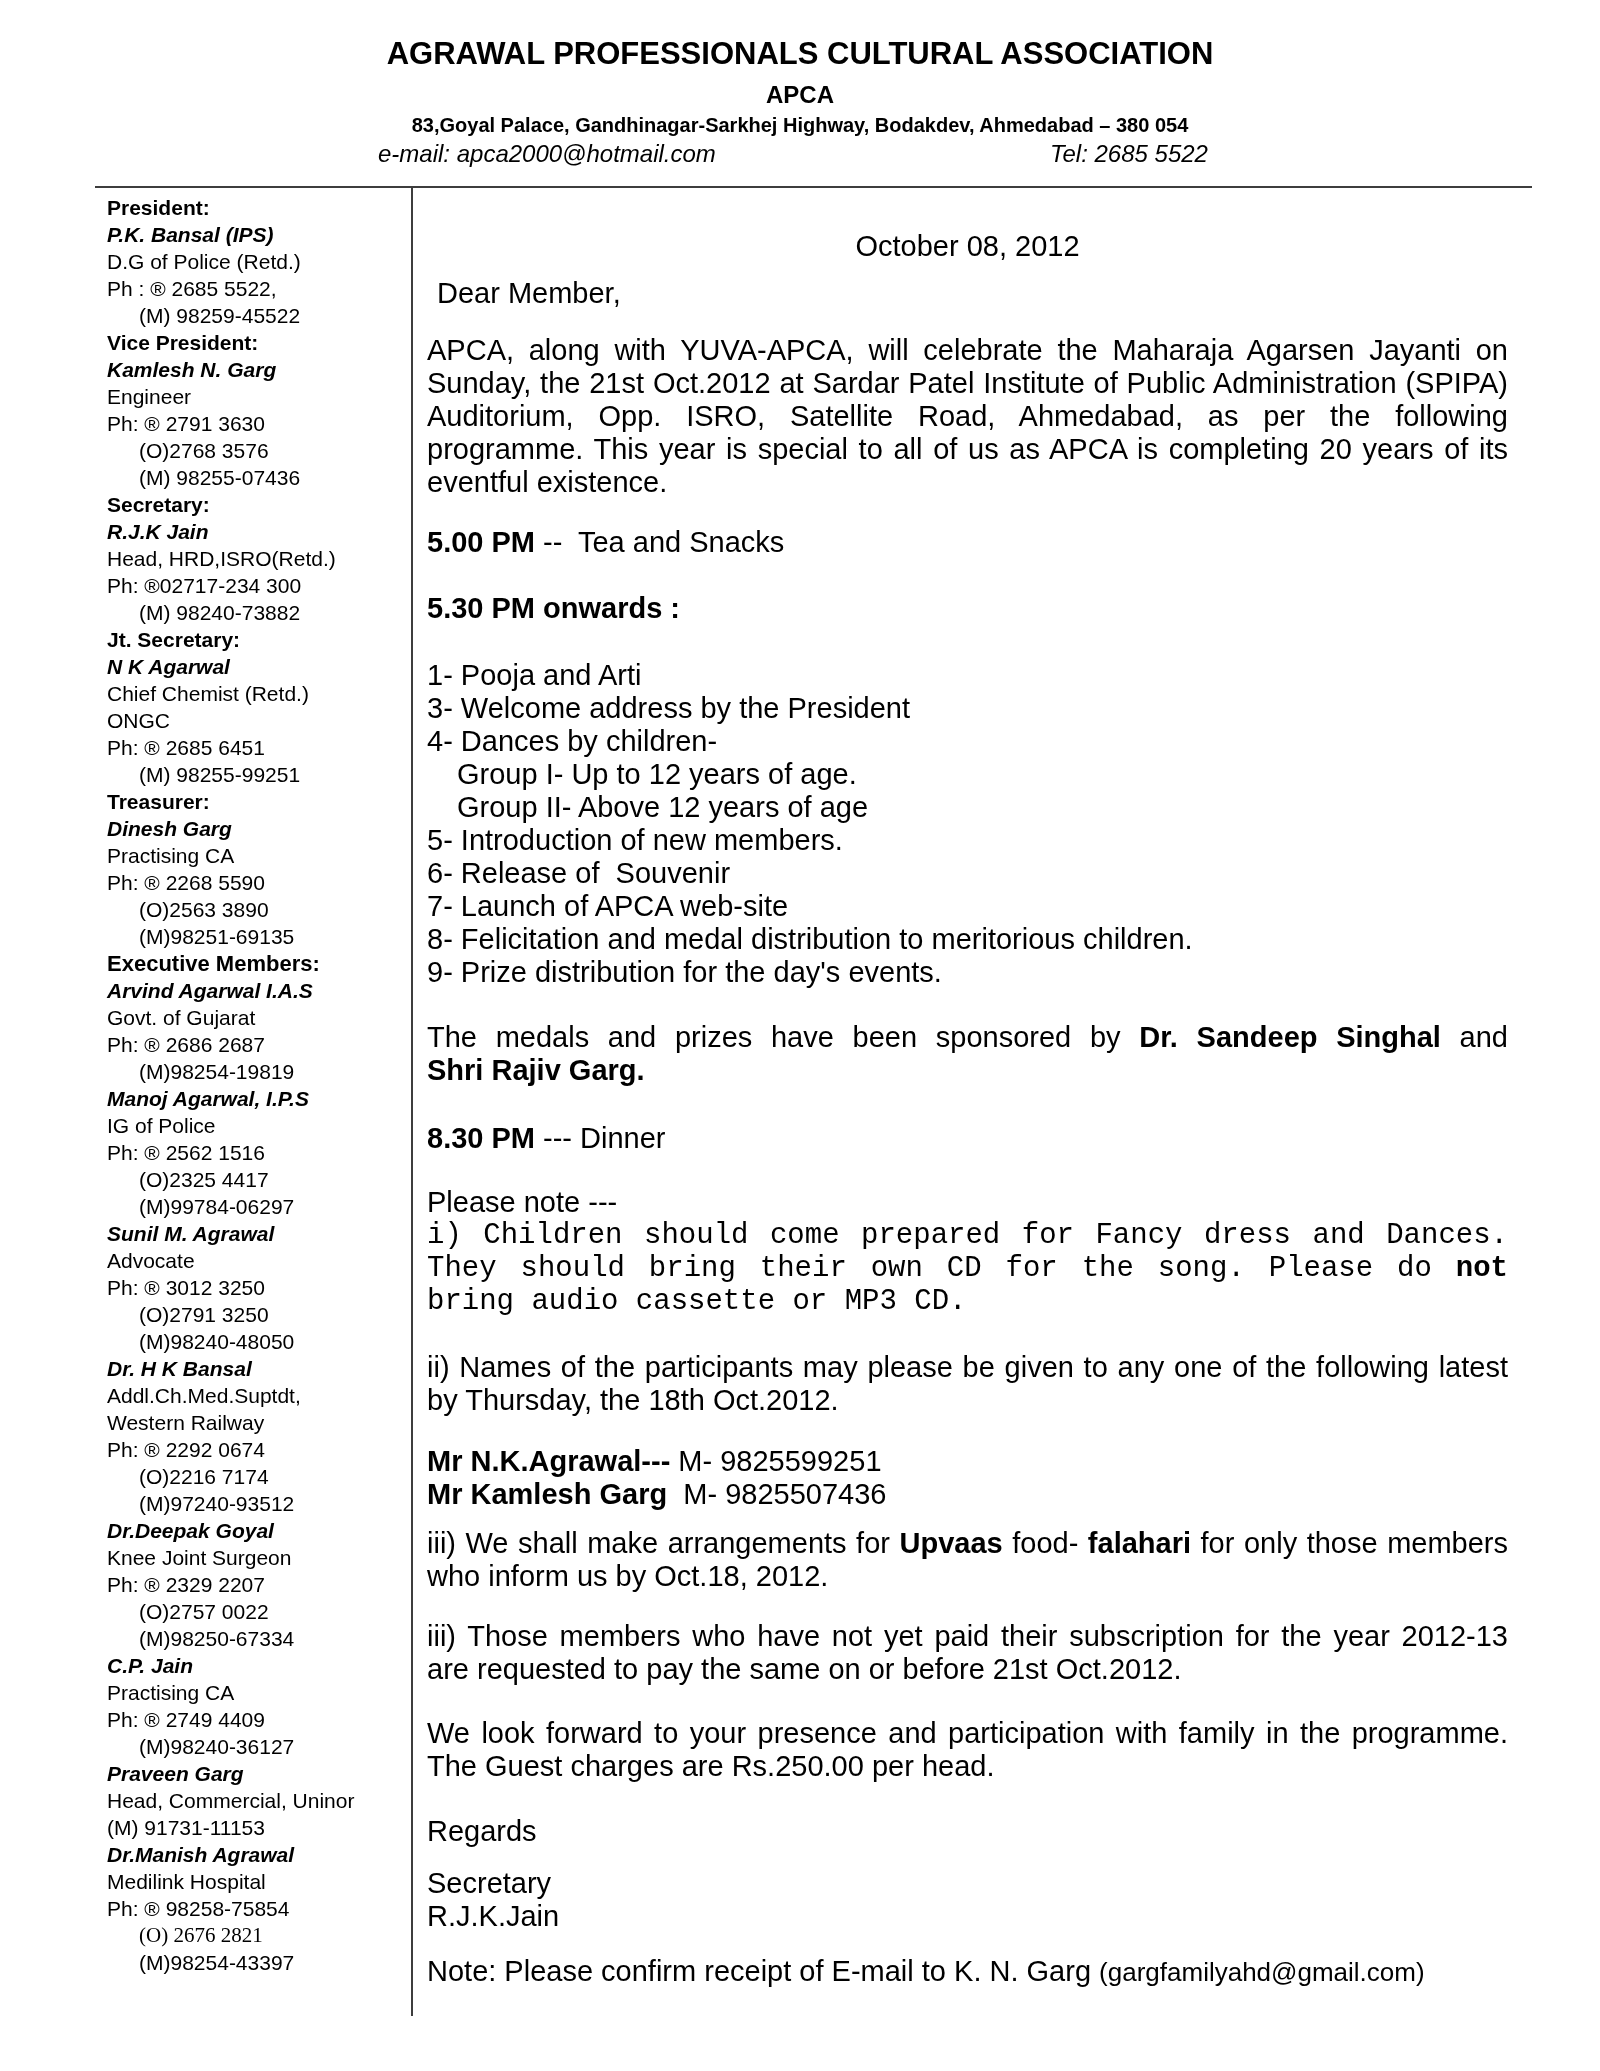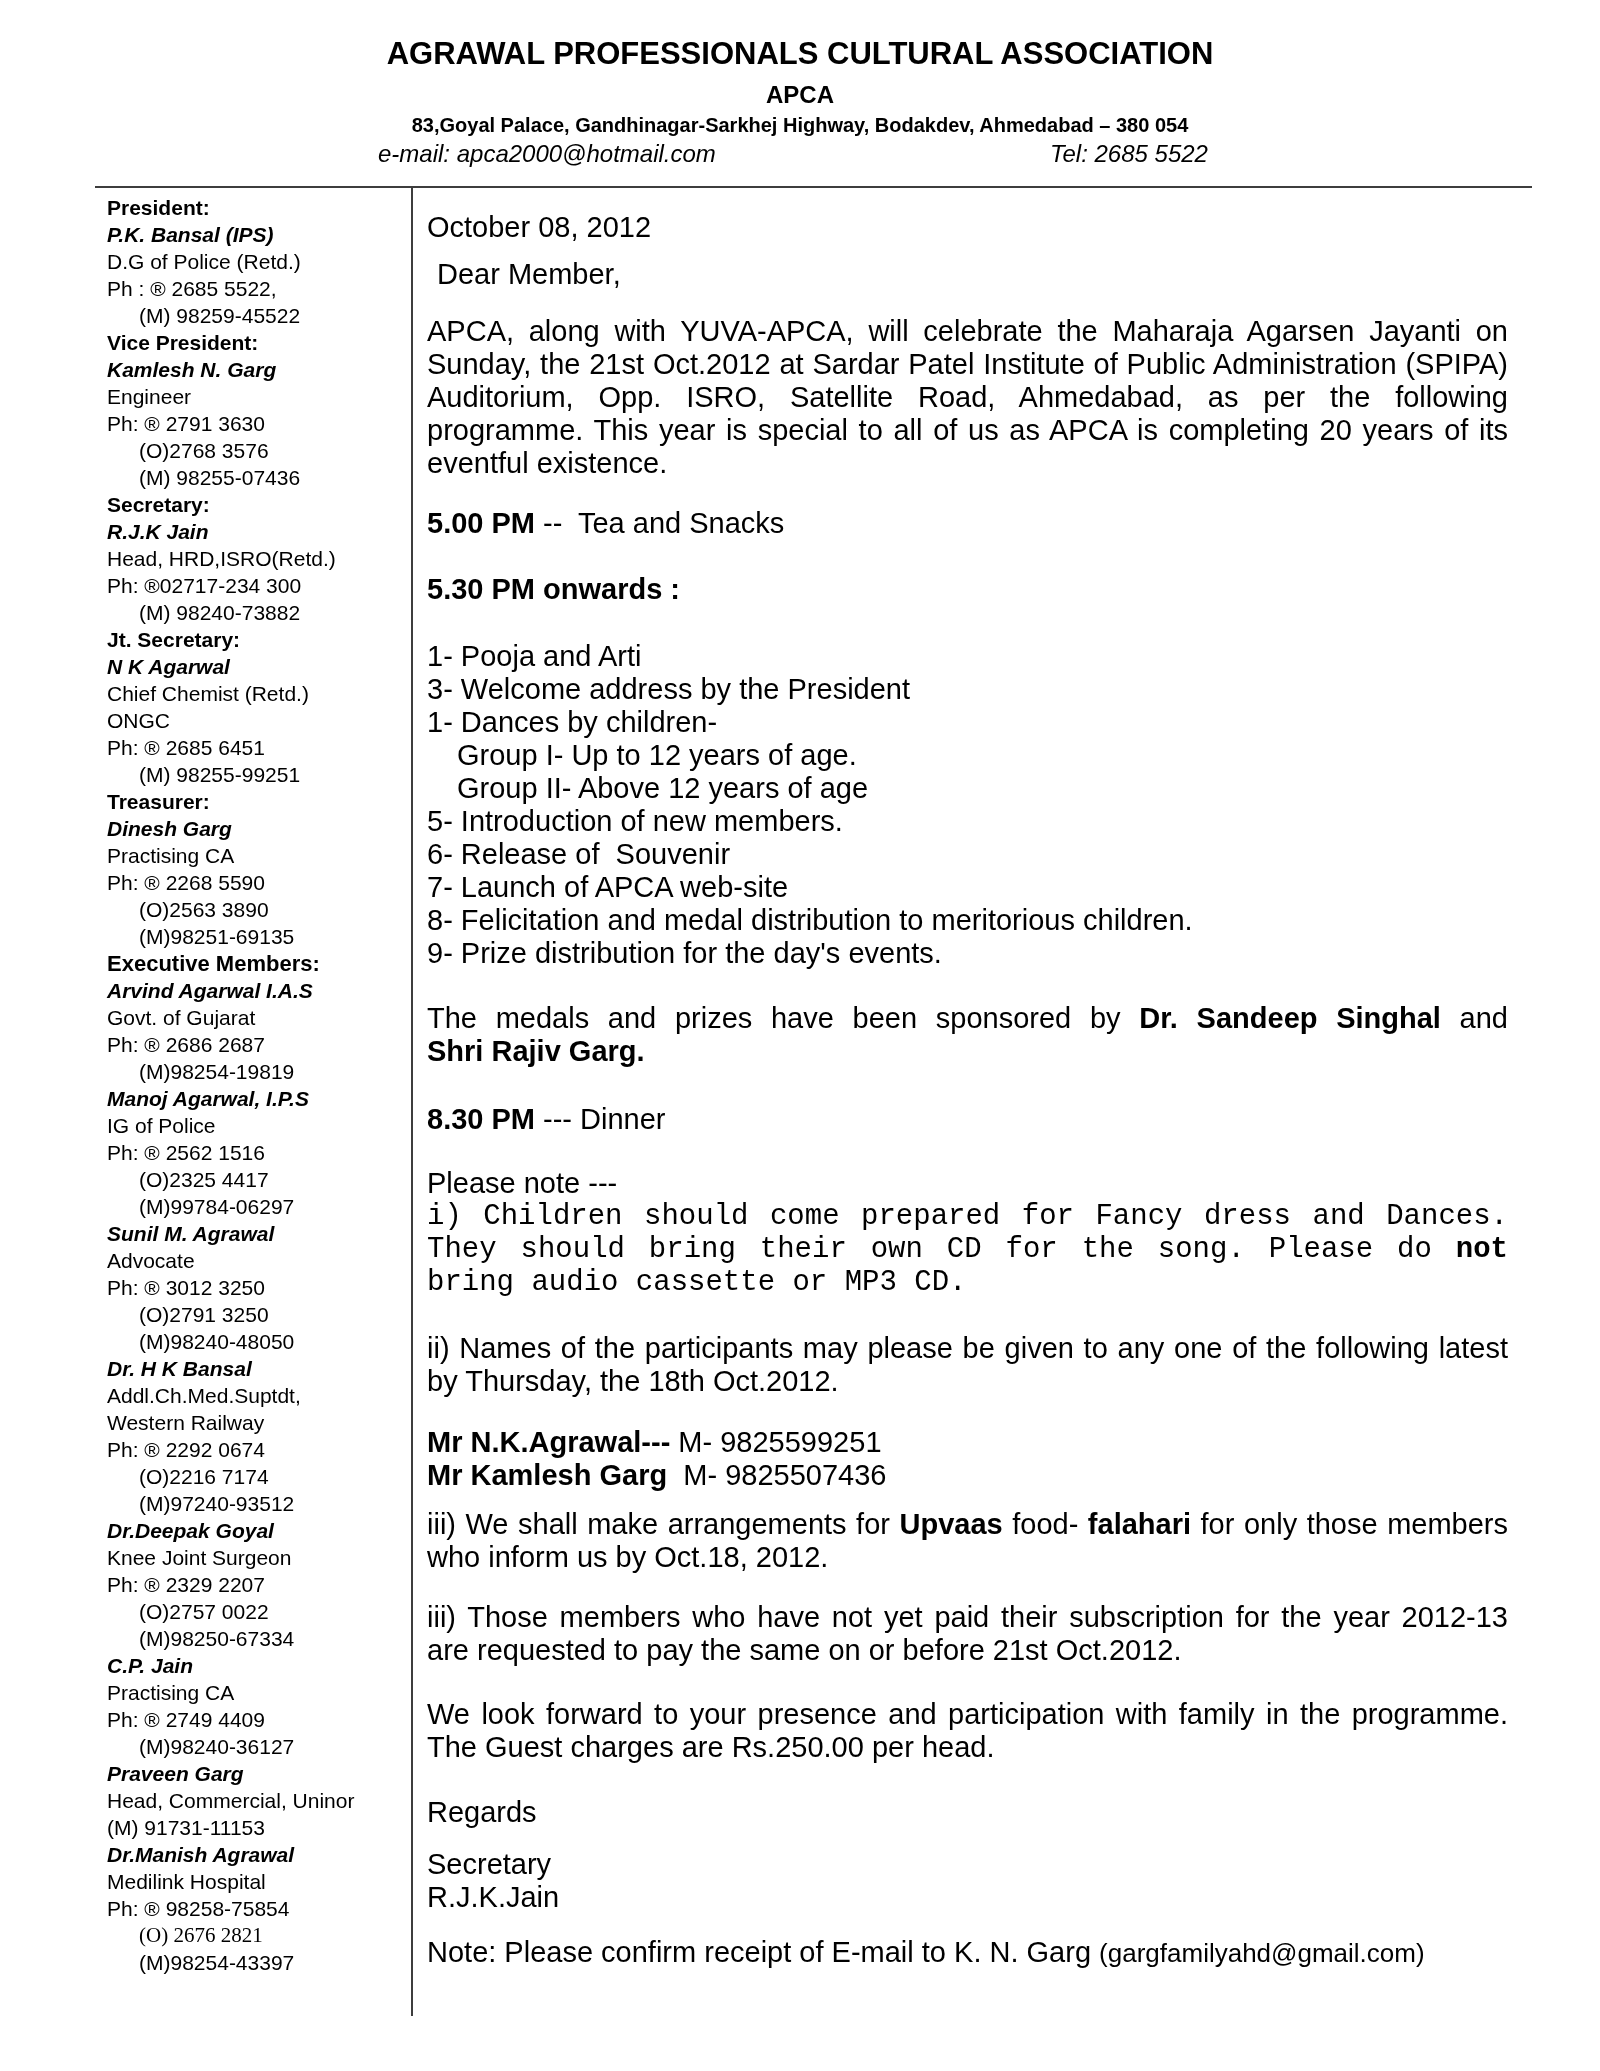--- a/index.html
+++ b/index.html
@@ -28,21 +28,21 @@
   .sb-line{white-space:nowrap;}
   .sb-line.h{font-weight:bold;}
   .sb-line.h2{font-weight:bold;font-size:22px;}
   .sb-line.n{font-weight:bold;font-style:italic;}
   .sb-line.i{padding-left:32px;}
   .sb-line.is{padding-left:32px;font-family:Liberation Serif, serif;}
   
   .main{position:absolute;left:427px;top:196px;width:1081px;font-size:29px;line-height:33px;}
   .b{font-weight:bold;}
   .pre{white-space:pre;}
-  .date-line{text-align:left;margin-top:15px;}
+  .date-line{text-align:center;margin-top:34px;}
   .salutation{margin-top:14px;padding-left:10px;}
   .intro{margin-top:24px;text-align:justify;}
   .time1{margin-top:27px;}
   .time2{margin-top:33px;font-weight:bold;}
   .programme{margin-top:34px;}
   .prog-line{white-space:pre-wrap;}
   .prog-line.indent{padding-left:30px;}
   .sponsors{margin-top:32px;}
   .sponsors .line1{text-align:justify;text-align-last:justify;}
   .dinner{margin-top:35px;}
@@ -156,21 +156,21 @@
     <div class="intro">APCA, along with YUVA-APCA, will celebrate the Maharaja Agarsen Jayanti on Sunday, the 21st Oct.2012 at Sardar Patel Institute of Public Administration (SPIPA) Auditorium, Opp. ISRO, Satellite Road, Ahmedabad, as per the following programme. This year is special to all of us as APCA  is completing 20 years of its eventful existence.</div>
 
     <div class="time1"><span class="b">5.00 PM</span><span class="pre"> --  Tea and Snacks</span></div>
 
     <div class="time2">5.30 PM onwards :</div>
 
     <div class="programme">
 
     <div class="prog-line">1- Pooja and Arti</div>
         <div class="prog-line">3- Welcome address by the President</div>
-        <div class="prog-line">1- Dances by children-</div>
+        <div class="prog-line">4- Dances by children-</div>
         <div class="prog-line indent">Group I- Up to 12 years of age.</div>
         <div class="prog-line indent">Group II- Above 12 years of age</div>
         <div class="prog-line">5- Introduction of new members.</div>
         <div class="prog-line">6- Release of  Souvenir</div>
         <div class="prog-line">7- Launch of APCA web-site</div>
         <div class="prog-line">8- Felicitation and medal distribution to meritorious children.</div>
         <div class="prog-line">9- Prize distribution for the day's events.</div>
       </div>
 
     <div class="sponsors">

